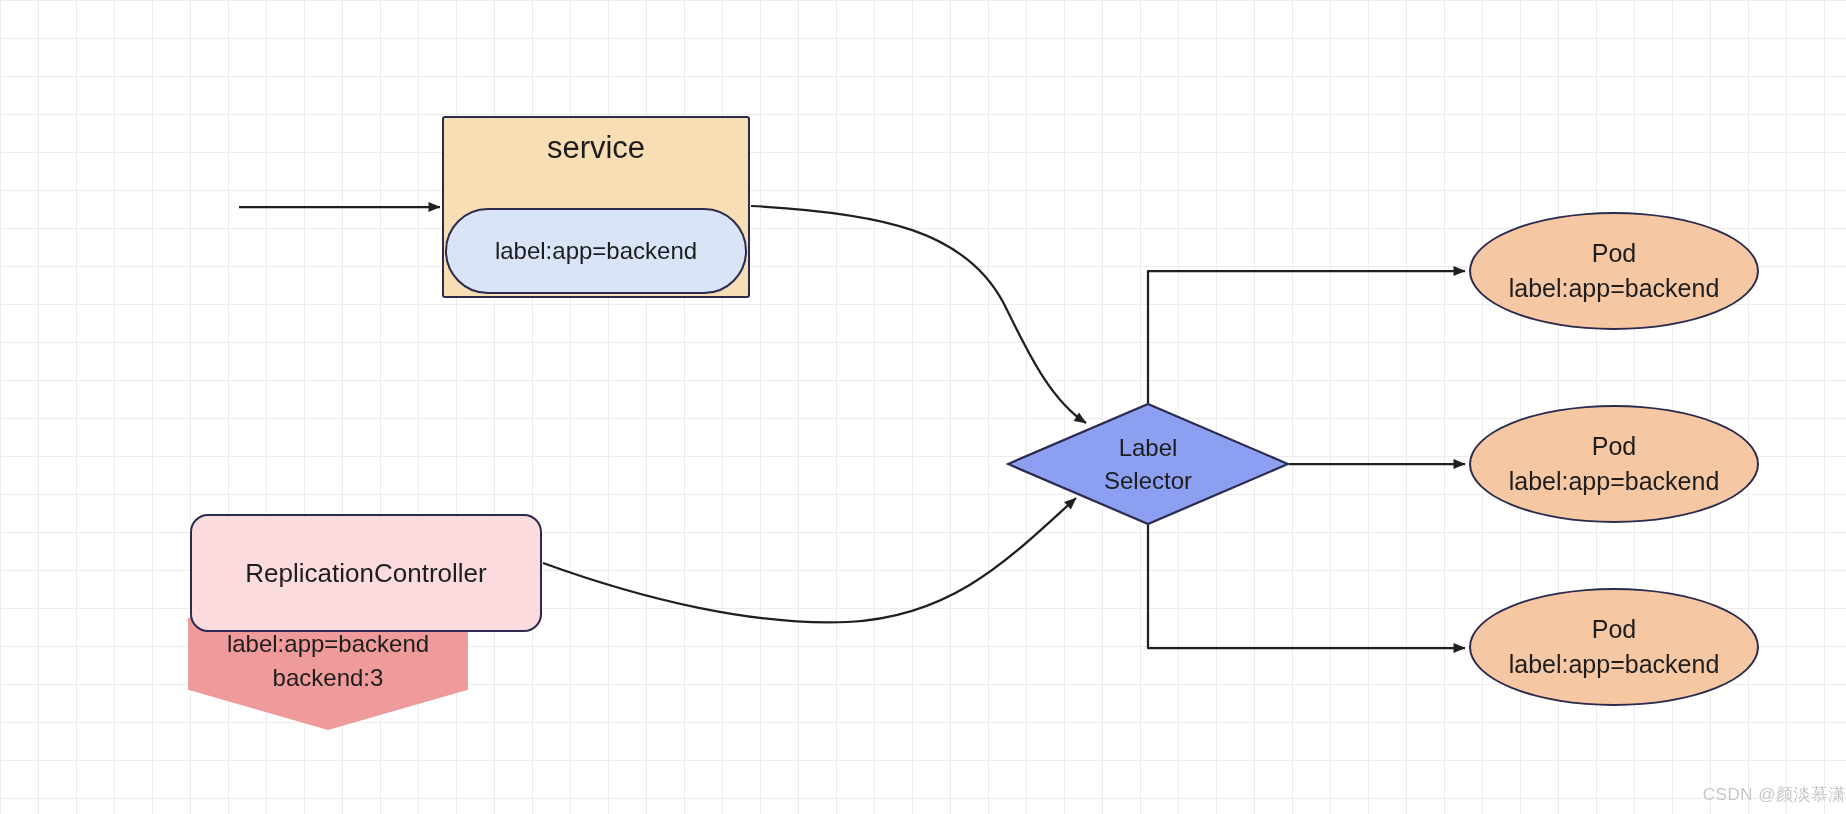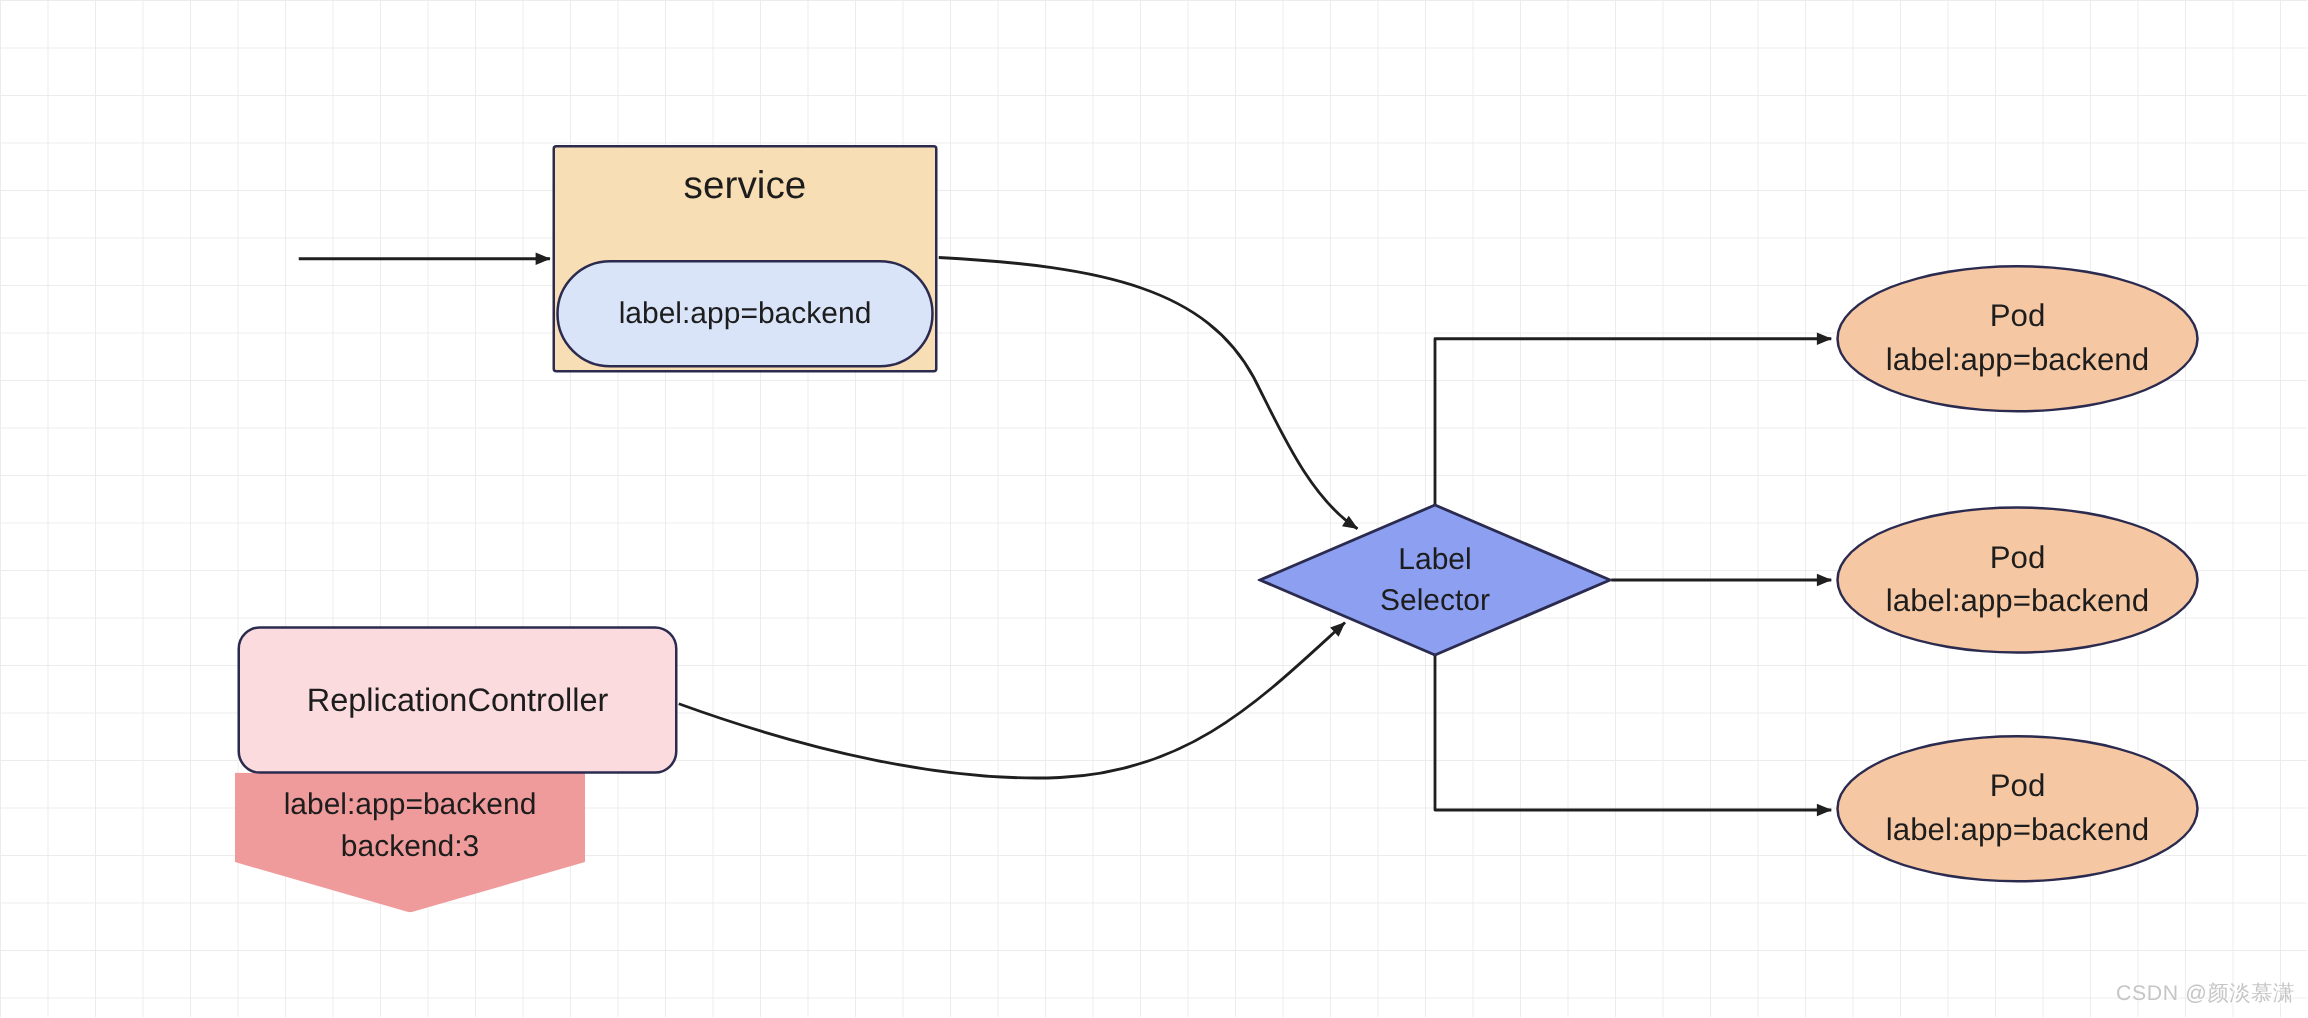--- a/index.html
+++ b/index.html
@@ -28,21 +28,21 @@
     justify-content:flex-start;
   }
   .service-title{margin-top:10px;font-size:31px;line-height:40px;}
   .service-pill{
     position:absolute;left:1px;top:90px;width:302px;height:86px;
     border:2px solid #2b2a4f;border-radius:46px;box-sizing:border-box;
     display:flex;align-items:center;justify-content:center;
     font-size:24px;
   }
   .rc{
-    left:190px;top:501px;width:352px;height:118px;
+    left:190px;top:514px;width:352px;height:118px;
     border:2px solid #2b2a4f;border-radius:18px;
     font-size:26px;z-index:3;
   }
   .banner{
     left:188px;top:618px;width:280px;height:112px;
     clip-path:polygon(0 0,100% 0,100% 64%,50% 100%,0 64%);
     z-index:2;justify-content:flex-start;padding-top:9px;
     font-size:24px;line-height:34px;
   }
   .diamond-wrap{position:absolute;left:1006px;top:402px;width:284px;height:124px;z-index:2;}
@@ -51,21 +51,21 @@
     display:flex;flex-direction:column;align-items:center;justify-content:center;
     font-size:24px;line-height:33px;text-align:right;
   }
   .pod{
     left:1469px;width:290px;height:118px;
     border:2px solid #2b2a4f;border-radius:50%;
     font-size:25px;line-height:35px;
   }
   .pod1{top:212px;} .pod2{top:405px;} .pod3{top:588px;}
   .watermark{
-    position:absolute;right:10px;bottom:8px;z-index:4;
+    position:absolute;right:0;bottom:8px;z-index:4;
     font-size:17px;color:#c6c6c6;letter-spacing:0.5px;
     text-shadow:1px 1px 0 #ffffff;
   }
 </style>
 </head>
 <body>
 
 <div class="canvas">
 
   <svg class="connectors" width="1846" height="814" viewBox="0 0 1846 814">

